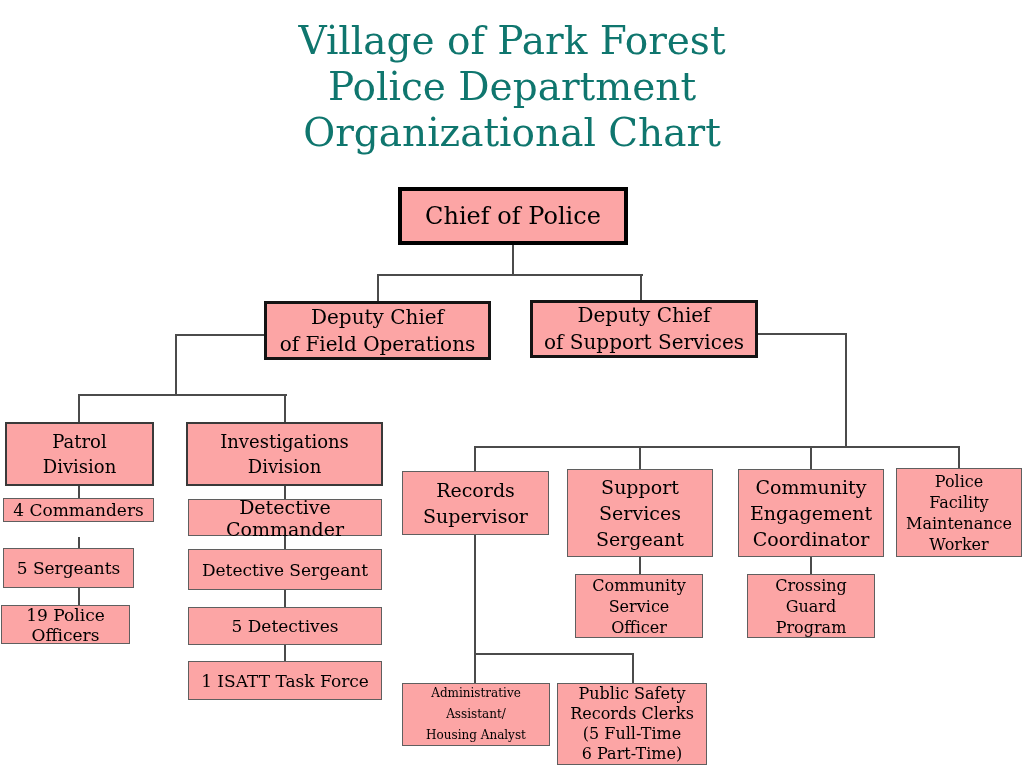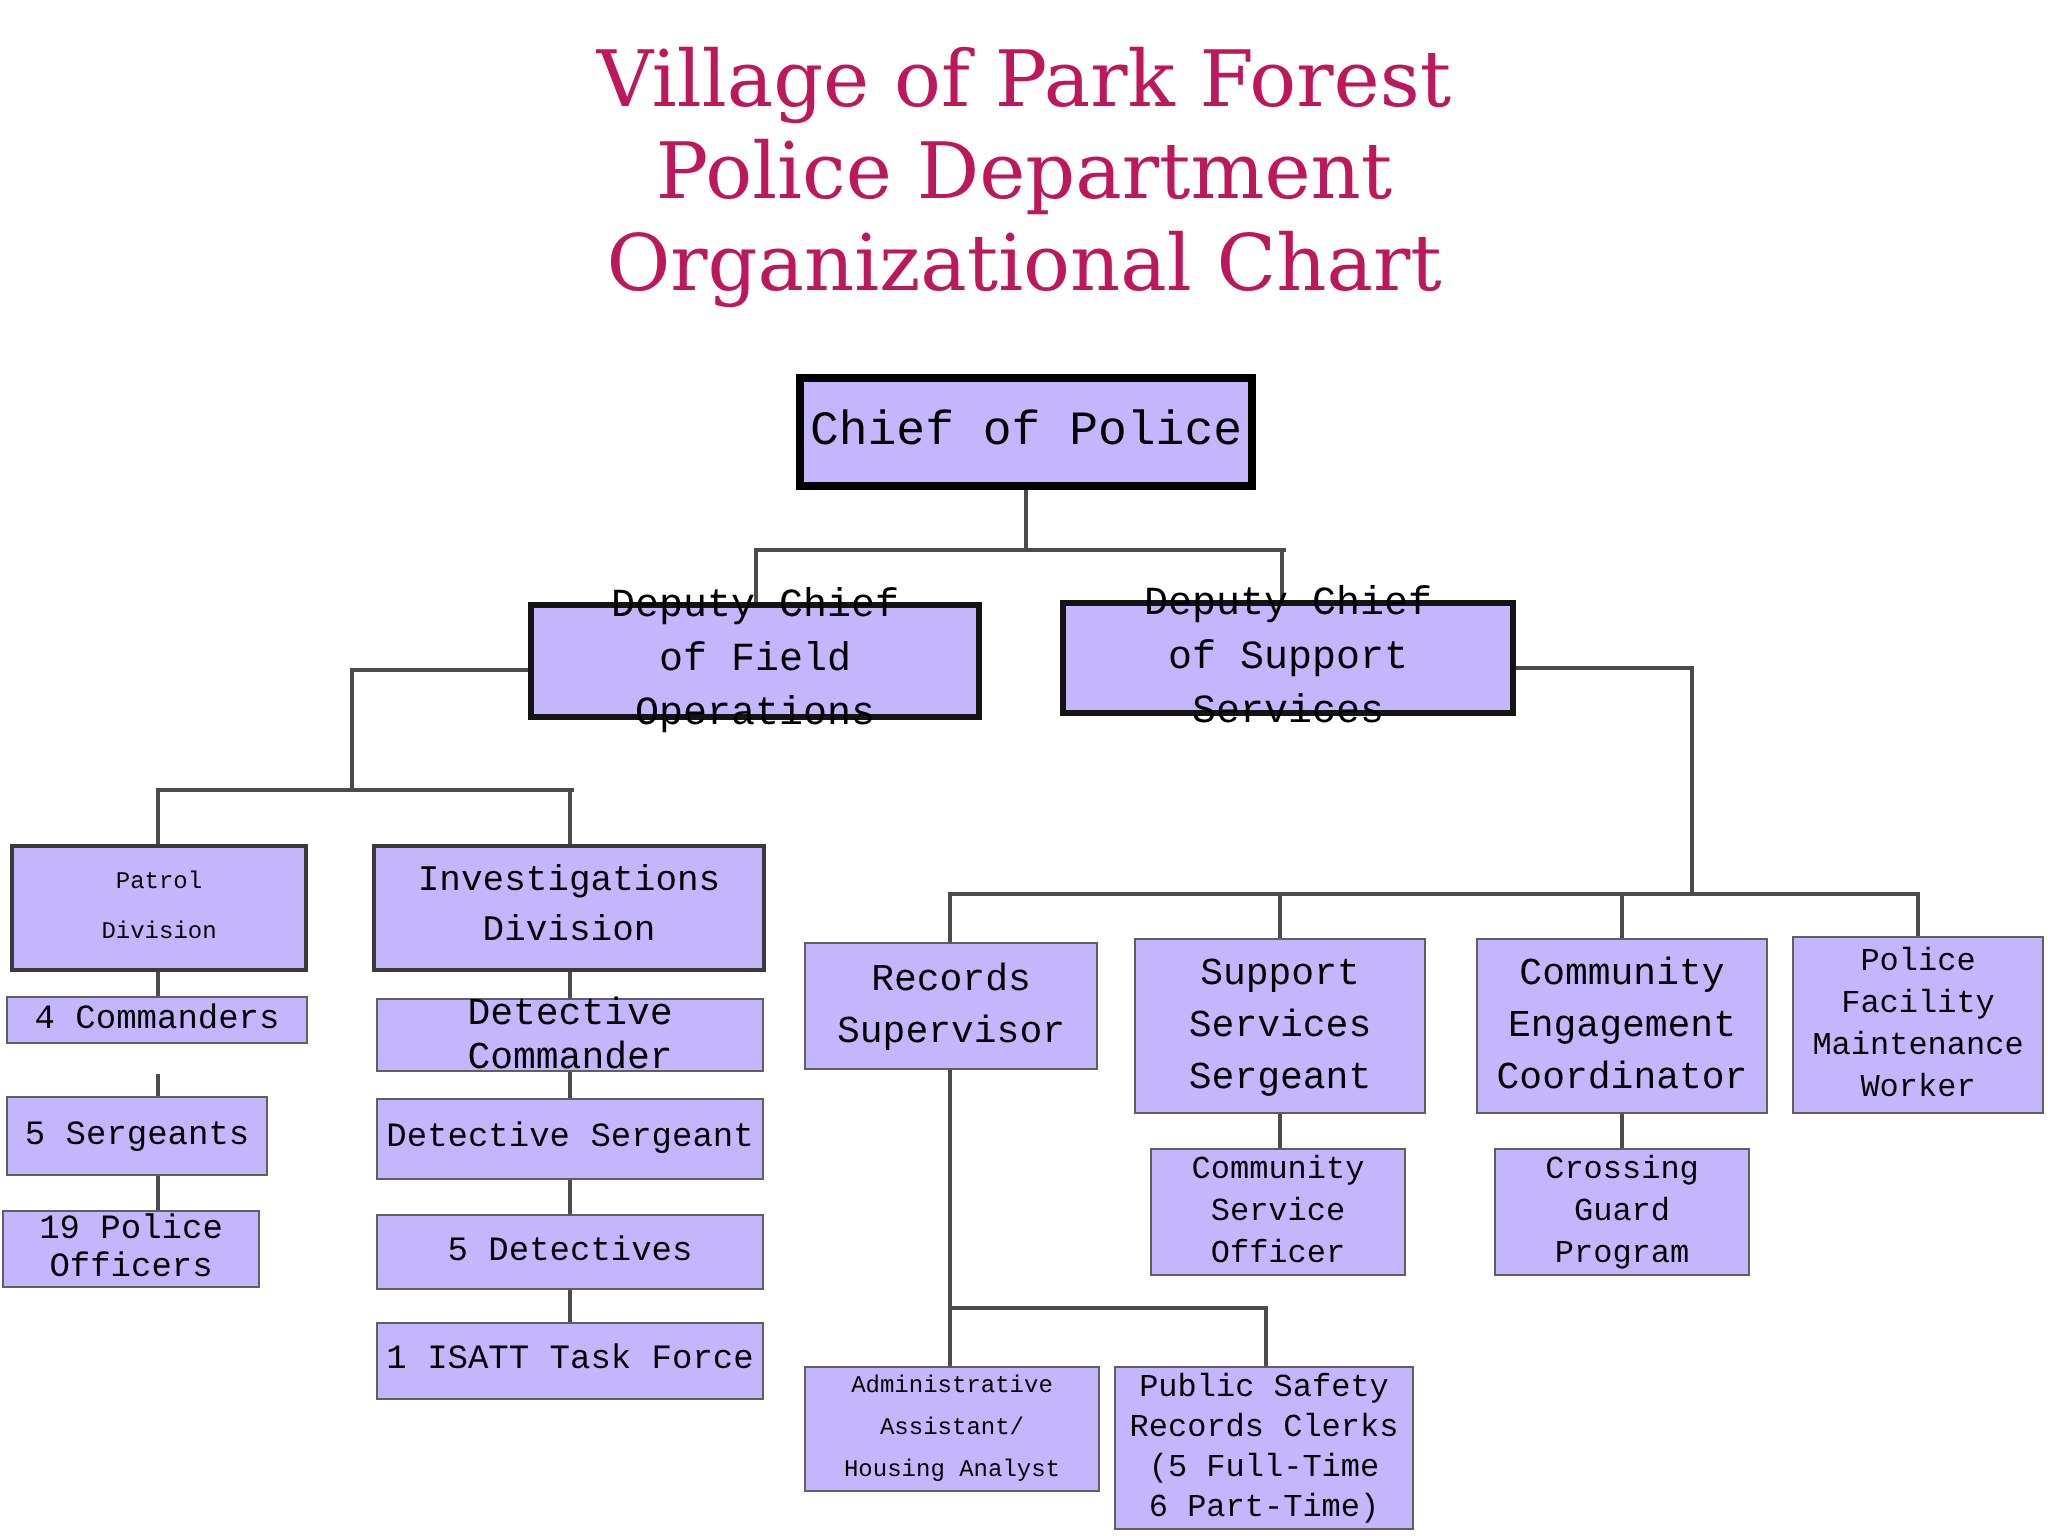--- a/index.html
+++ b/index.html
@@ -14,33 +14,32 @@
   }
   .title {
     position: absolute;
     left: 152px;
     top: 18px;
     width: 720px;
     text-align: center;
     font-size: 39px;
     line-height: 46px;
     white-space: pre-line;
-    color: #be185d;
+    color: #0f766e;
   }
   .node {
     position: absolute;
     box-sizing: border-box;
-    background: #c4b5fd;
+    background: #fca5a5;
     display: flex;
     align-items: center;
     justify-content: center;
     text-align: center;
     white-space: pre-line;
     color: #000000;
-    font-family: Liberation Mono, monospace;
   }
   .b-chief   { border: 4px solid #000000; }
   .b-deputy  { border: 3px solid #141414; text-align: center; }
   .b-div     { border: 2px solid #3a3a3a; }
   .b-small   { border: 1.5px solid #5f5f5f; }
   .line {
     position: absolute;
     background: #4b4b4b;
   }
   .line.h { height: 2px; }
@@ -90,21 +89,21 @@
   <div class="line h" style="left:474px; top:653px; width:160px;"></div>
   <div class="line v" style="left:632px; top:653px; height:30px;"></div>
 
   <div class="node b-chief" style="left:398px; top:187px; width:230px; height:58px; font-size:24px;">Chief of Police</div>
 
   <div class="node b-deputy" style="left:264px; top:301px; width:227px; height:59px; font-size:20px; line-height:27px;">Deputy Chief
 of Field Operations</div>
   <div class="node b-deputy" style="left:530px; top:300px; width:228px; height:58px; font-size:20px; line-height:27px;">Deputy Chief
 of Support Services</div>
 
-  <div class="node b-div" style="left:5px; top:422px; width:149px; height:64px; font-size:12px; line-height:25px;">Patrol
+  <div class="node b-div" style="left:5px; top:422px; width:149px; height:64px; font-size:18px; line-height:25px;">Patrol
 Division</div>
   <div class="node b-div" style="left:186px; top:422px; width:197px; height:64px; font-size:18px; line-height:25px;">Investigations
 Division</div>
 
   <div class="node b-small" style="left:3px; top:498px; width:151px; height:24px; font-size:17px;">4 Commanders</div>
   <div class="node b-small" style="left:3px; top:548px; width:131px; height:40px; font-size:17px;">5 Sergeants</div>
   <div class="node b-small" style="left:1px; top:605px; width:129px; height:39px; font-size:17px;">19 Police Officers</div>
 
   <div class="node b-small" style="left:188px; top:499px; width:194px; height:37px; font-size:19px;">Detective Commander</div>
   <div class="node b-small" style="left:188px; top:549px; width:194px; height:41px; font-size:17px;">Detective Sergeant</div>

